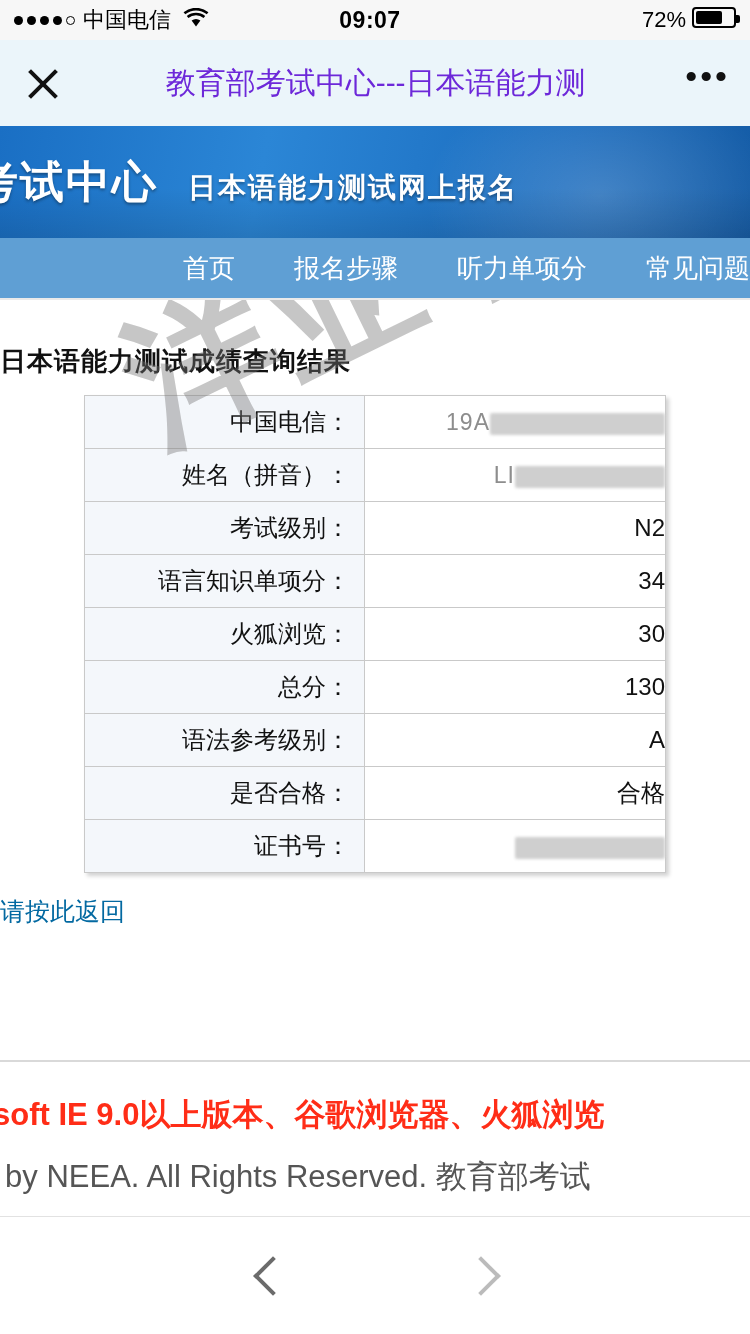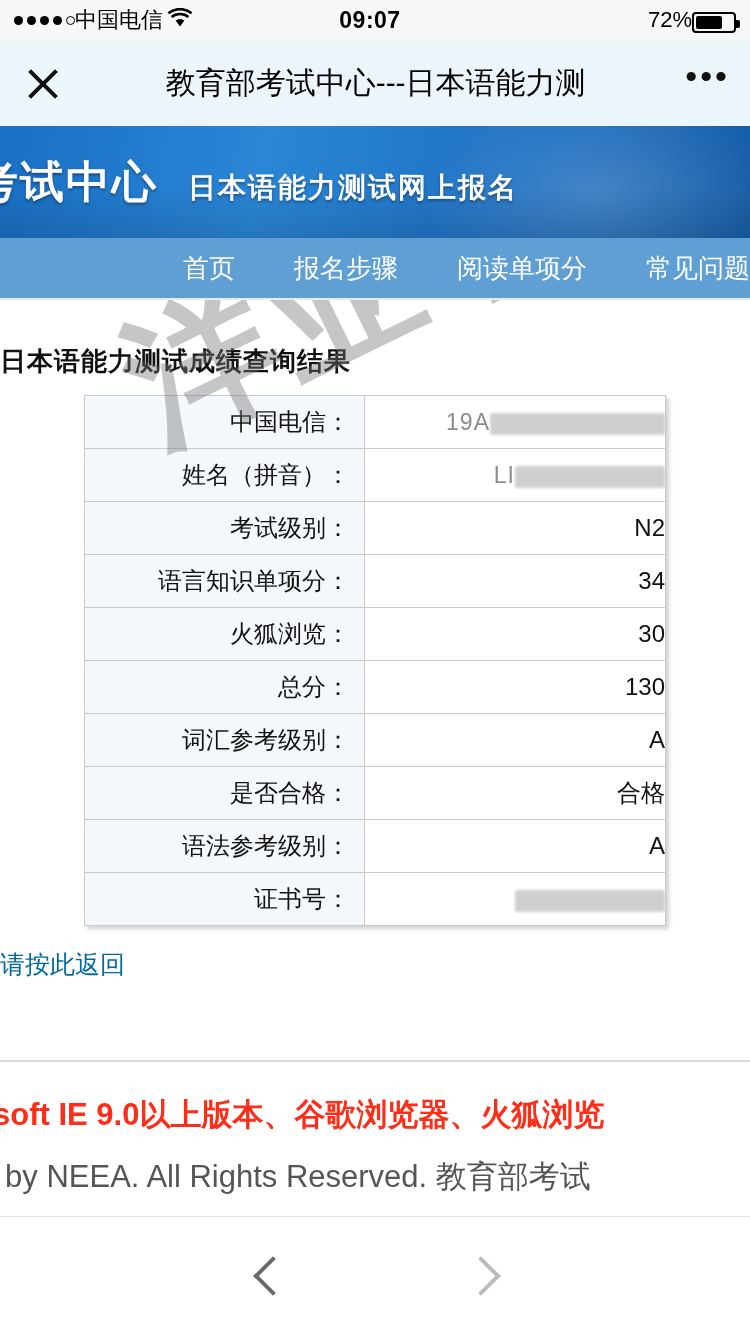--- a/index.html
+++ b/index.html
@@ -20,42 +20,43 @@
 
   
   .statusbar {
     height: 40px;
     background: #f7f7f7;
     display: flex;
     align-items: center;
     padding: 0 14px;
     position: relative;
   }
-  .sb-left { display: flex; align-items: center; }
+  .sb-left { display: flex; align-items: center; gap: 8px; }
   .dots { display: flex; gap: 4px; align-items: center; }
   .dot {
     width: 9px; height: 9px; border-radius: 50%;
     background: #000;
   }
   .dot.hollow { background: transparent; border: 1.5px solid #000; }
   .carrier { font-size: 22px; color: #000; letter-spacing: 0px; }
   .wifi { margin-left: 4px; }
   .sb-center {
     position: absolute;
     left: 0; right: 10px;
     text-align: center;
     font-size: 23px;
     font-weight: bold;
     color: #000;
     letter-spacing: 0.5px;
   }
   .sb-right {
     margin-left: auto;
     display: flex;
-    align-items: flex-end;
+    align-items: flex-start;
+    gap: 6px;
   }
   .battery-pct { font-size: 22px; color: #000; }
   .battery {
     width: 44px; height: 21px;
     border: 2px solid #000;
     border-radius: 4px;
     position: relative;
     display: flex;
     align-items: center;
     padding: 2px;
@@ -90,21 +91,21 @@
     left: 4px; top: 22px;
     width: 38px; height: 4px;
     background: #111;
   }
   .nav-close::before { transform: rotate(45deg); }
   .nav-close::after { transform: rotate(-45deg); }
   .nav-title {
     flex: 1;
     text-align: center;
     font-size: 30px;
-    color: #000000;
+    color: #6d28d9;
     font-weight: 500;
     white-space: nowrap;
     overflow: hidden;
     padding: 0 10px;
   }
   .nav-more {
     flex: 0 0 auto;
     font-size: 34px;
     letter-spacing: 3px;
     color: #111;
@@ -340,21 +341,21 @@
   <div class="banner">
     <div class="banner-text">
       <span>考试中心</span><span class="sub">日本语能力测试网上报名</span>
     </div>
   </div>
 
   <div class="menu">
     <span class="menu-spacer"></span>
     <span class="menu-item">首页</span>
     <span class="menu-item">报名步骤</span>
-    <span class="menu-item">阅读单项分</span>
+    <span class="menu-item">听力单项分</span>
     <span class="menu-item">常见问题</span>
   </div>
 
   <div class="content">
     <div class="result-title">日本语能力测试成绩查询结果</div>
 
     <div class="table-wrap">
       <table class="result">
         <tbody id="score-rows">
             <tr>
@@ -375,30 +376,26 @@
             </tr>
             <tr>
               <td class="label">火狐浏览：</td>
               <td class="value"><span>30</span></td>
             </tr>
             <tr>
               <td class="label">总分：</td>
               <td class="value"><span>130</span></td>
             </tr>
             <tr>
-              <td class="label">词汇参考级别：</td>
+              <td class="label">语法参考级别：</td>
               <td class="value"><span>A</span></td>
             </tr>
             <tr>
               <td class="label">是否合格：</td>
               <td class="value"><span>合格</span></td>
-            </tr>
-            <tr>
-              <td class="label">语法参考级别：</td>
-              <td class="value"><span>A</span></td>
             </tr>
             <tr>
               <td class="label">证书号：</td>
               <td class="value"><span class="redacted med"></span></td>
             </tr>
           </tbody>
       </table>
     </div>
 
     <div class="return-link">请按此返回</div>

